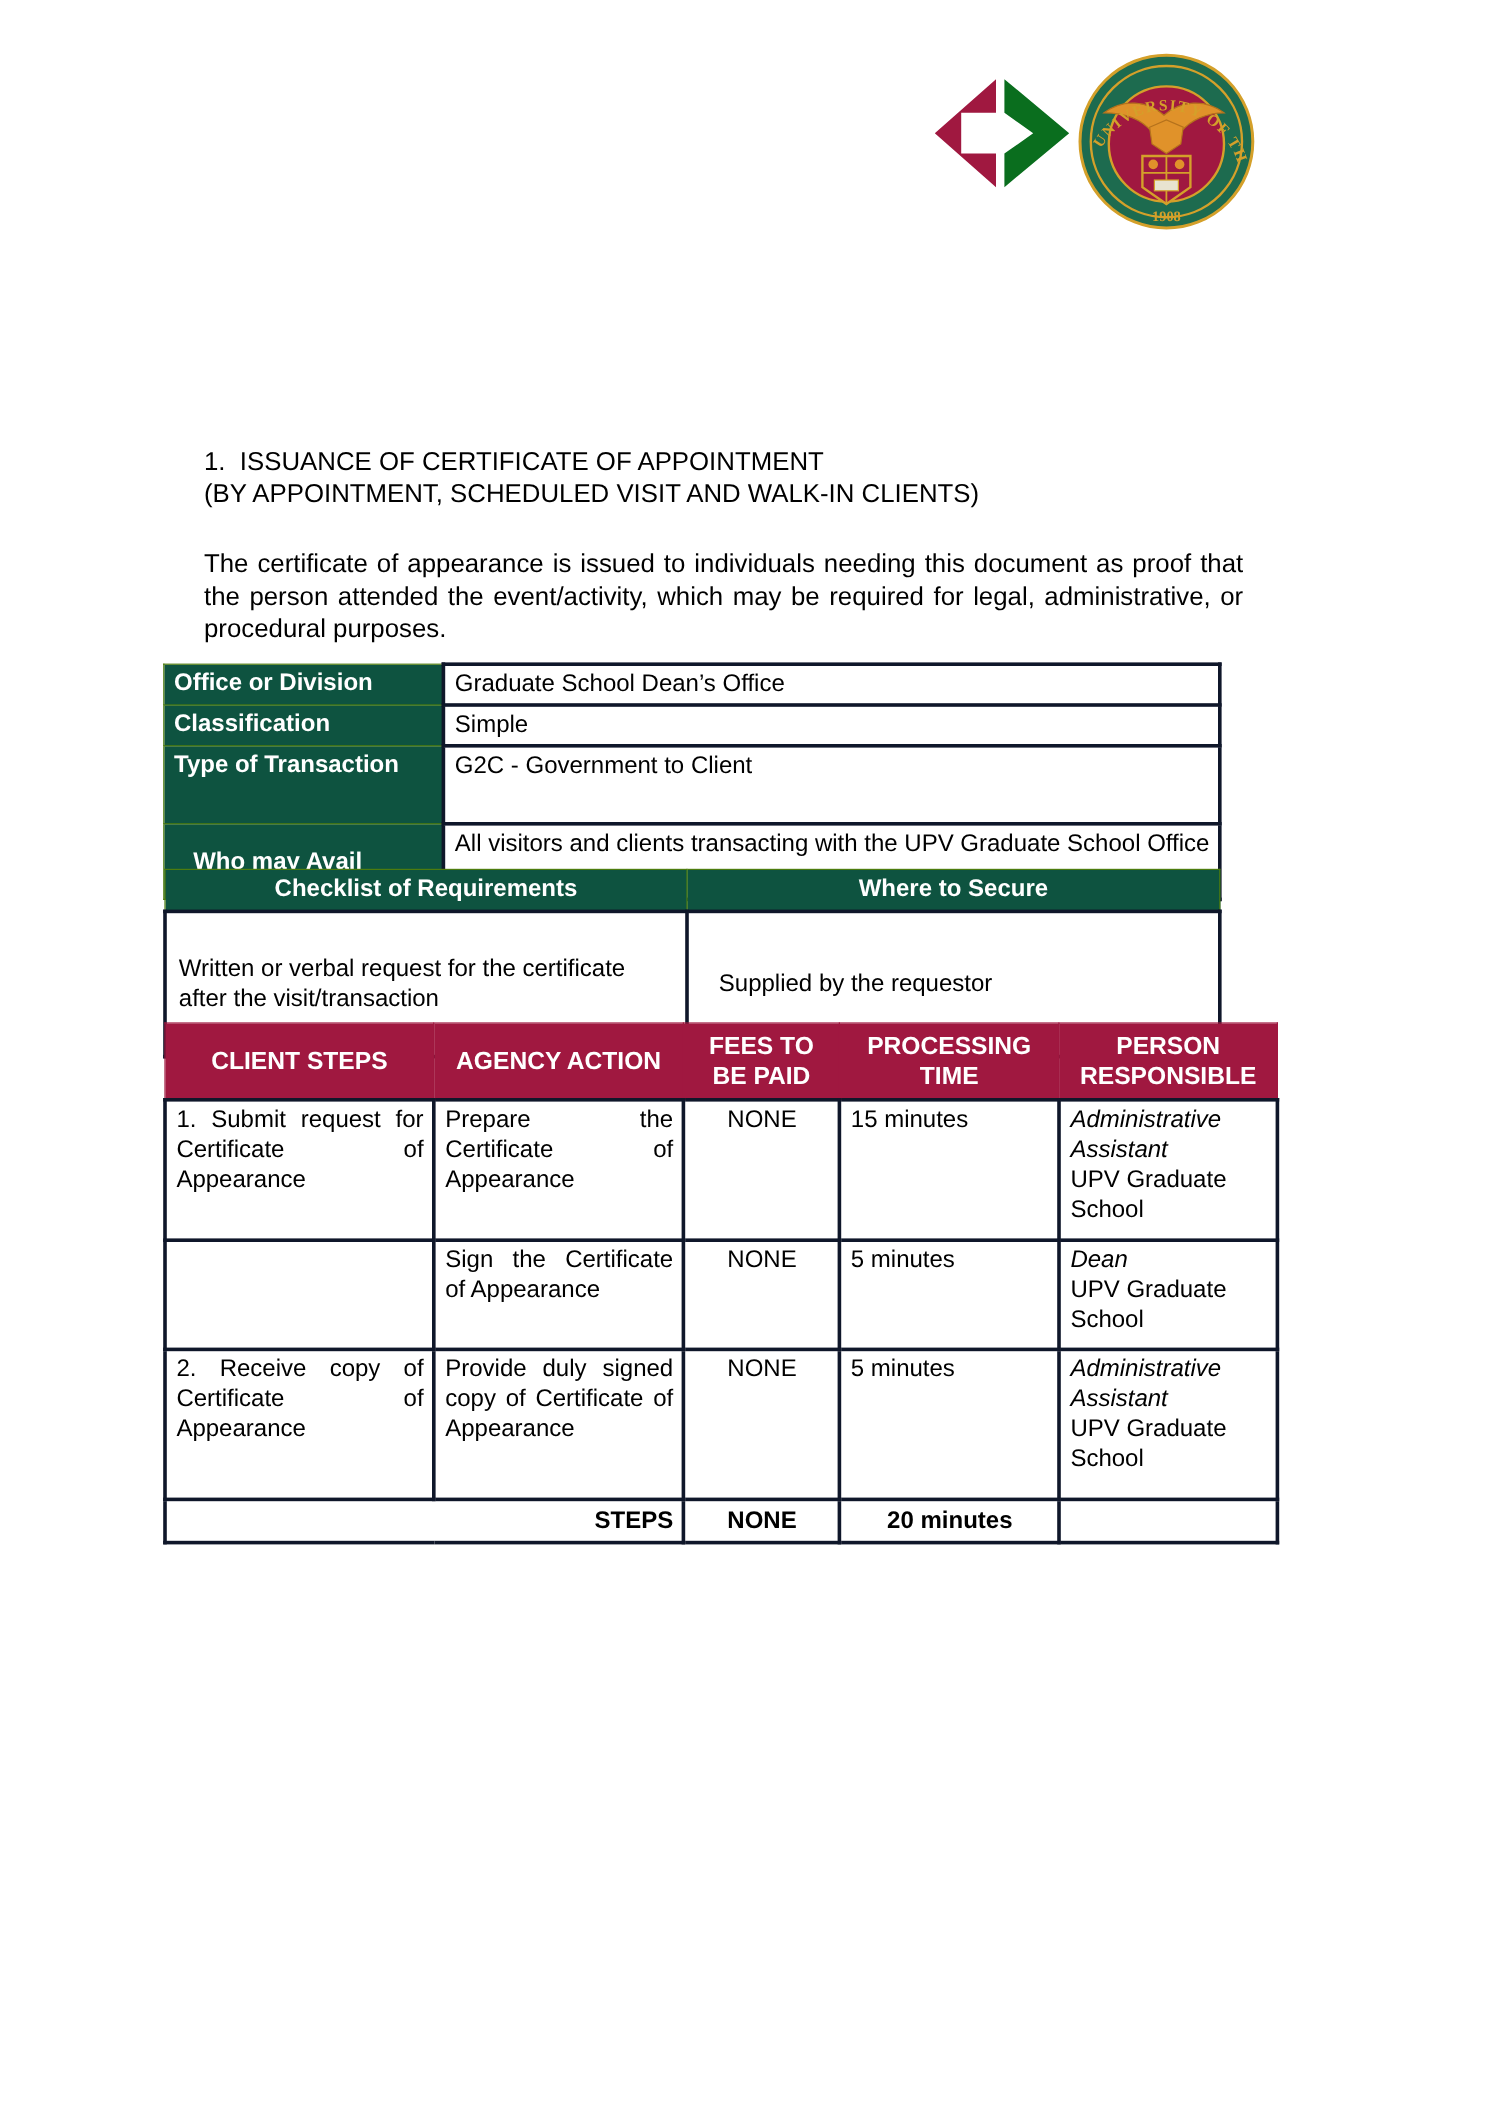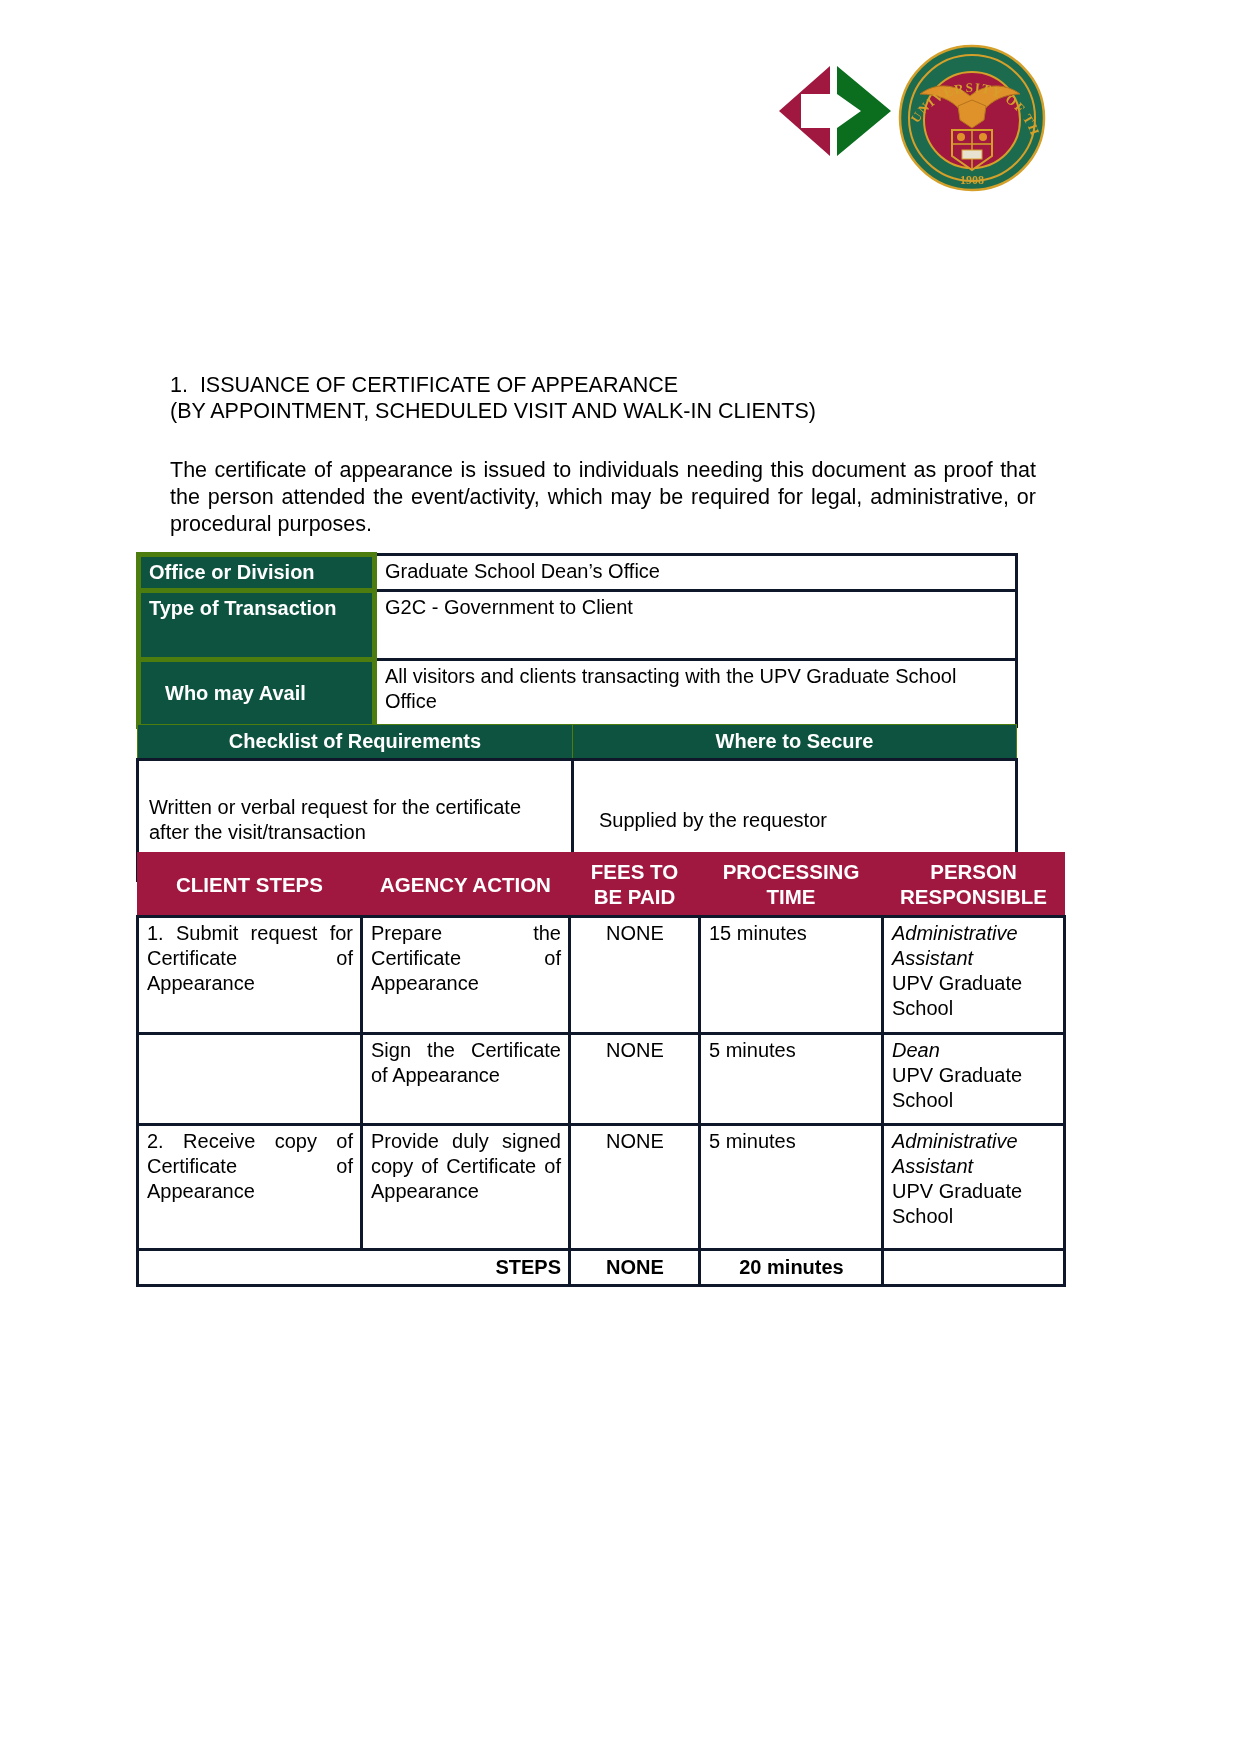--- a/index.html
+++ b/index.html
@@ -49,21 +49,21 @@
     border:3px solid #0f172a;
     vertical-align:top;
     padding:3px 7px 3px 8px;
     font-size:20px;
     line-height:25px;
     font-weight:normal;
   }
   .info-tbl { top:552px; }
   .info-tbl td.lbl {
     background:#0e5340; color:#ffffff; font-weight:bold;
-    border:5px solid #4d7c0f;
+    border:1px solid #4d7c0f;
     width:216px;
     vertical-align:top;
   }
   .info-tbl td.lbl.mid { vertical-align:middle;padding-left:24px; }
   .info-tbl td.val { background:#ffffff; }
 
   .sec-head td {
     background:#0e5340; color:#ffffff; font-weight:bold;
     text-align:center; border:1px solid #4d7c0f;
     padding:4px 6px;
@@ -135,31 +135,35 @@
       <text font-family="Liberation Serif, serif" font-size="13" font-weight="bold" fill="#d4a02a" letter-spacing="1.4">
         <textPath href="#arcTopA" startOffset="6%">UNIVERSITY OF THE PHILIPPINES</textPath>
       </text>
       <text x="74" y="140" text-anchor="middle" font-family="Liberation Serif, serif" font-size="12" font-weight="bold" fill="#d4a02a">1908</text>
     </svg>
   </div>
 
 
   <div class="svc-title">
     <span>1.</span>&nbsp;
-    <span>ISSUANCE OF CERTIFICATE OF APPEARANCE</span><br>
+    <span>ISSUANCE OF CERTIFICATE OF APPOINTMENT</span><br>
     <span>(BY APPOINTMENT, SCHEDULED VISIT AND WALK-IN CLIENTS)</span>
   </div>
 
   <div class="intro">The certificate of appearance is issued to individuals needing this document as proof that the person attended the event/activity, which may be required for legal, administrative, or procedural purposes.</div>
 
   <table class="tbl info-tbl">
     <tbody>
         <tr>
       <td class="lbl">Office or Division</td>
       <td class="val">Graduate School Dean’s Office</td>
+    </tr>
+    <tr>
+      <td class="lbl">Classification</td>
+      <td class="val">Simple</td>
     </tr>
     <tr>
       <td class="lbl" style="height:58px">Type of Transaction</td>
       <td class="val">G2C - Government to Client</td>
     </tr>
     <tr>
       <td class="lbl mid" style="height:56px">Who may Avail</td>
       <td class="val">All visitors and clients transacting with the UPV Graduate School Office</td>
     </tr>
   </tbody>

